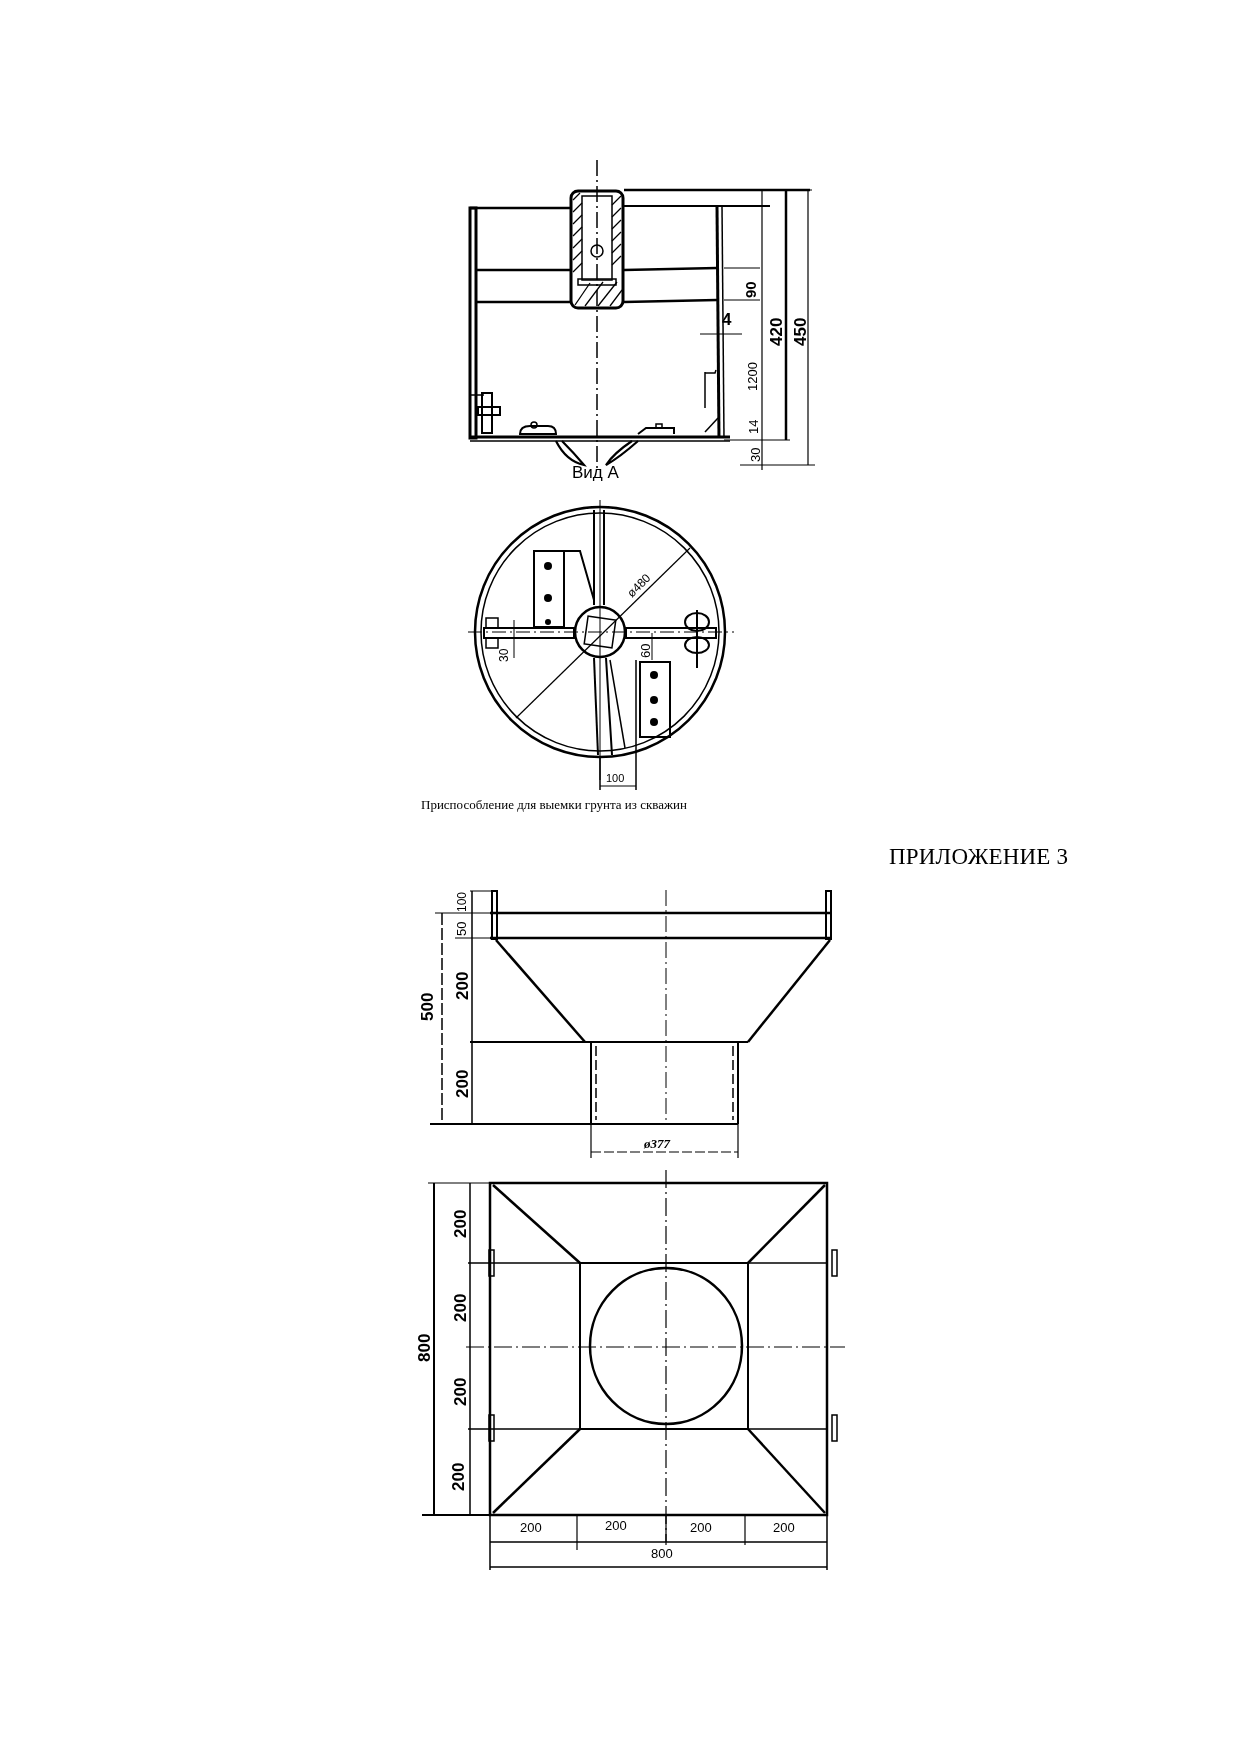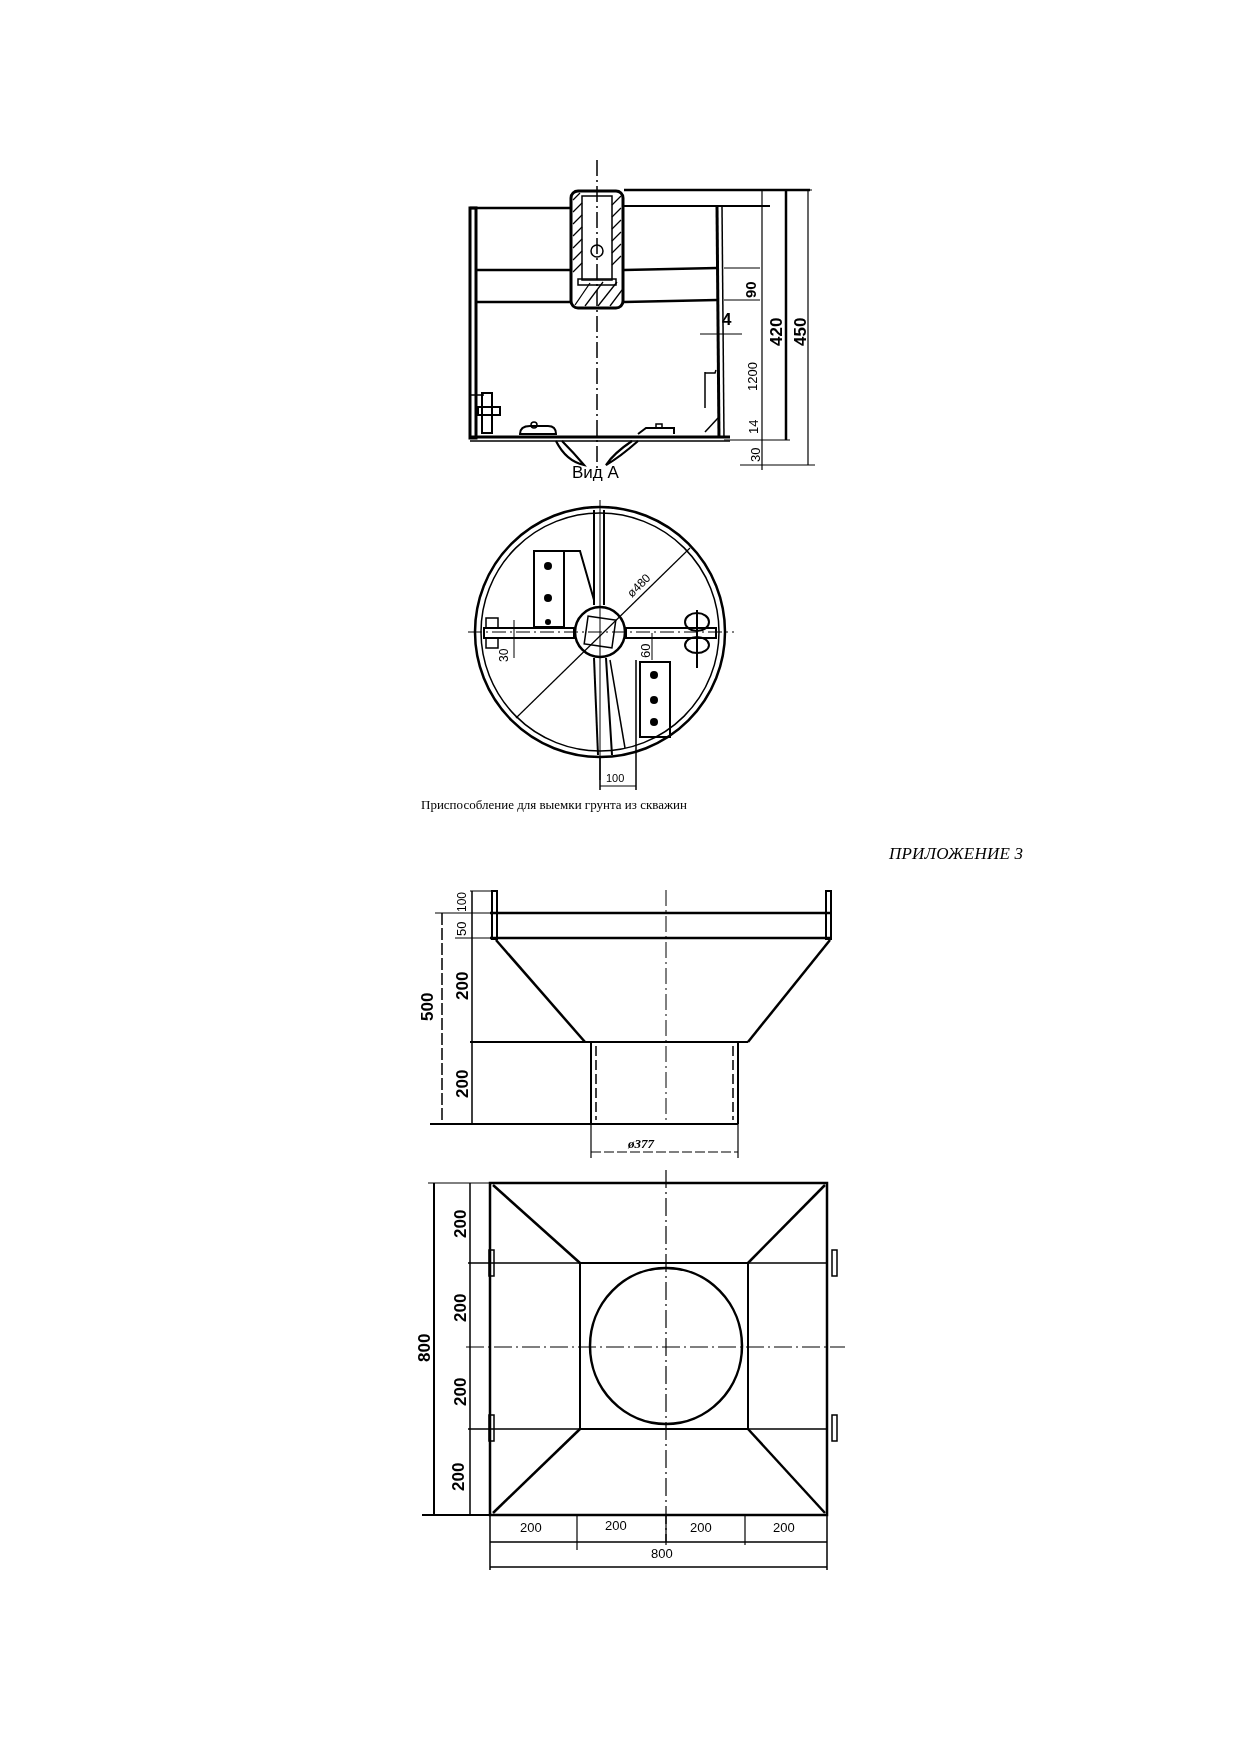--- a/index.html
+++ b/index.html
@@ -1,20 +1,20 @@
 <!DOCTYPE html>
 <html><head>
 <meta charset="utf-8">
 <style>
   html, body { margin:0; padding:0; background:#ffffff; }
   body { width:1240px; height:1755px; position:relative; overflow:hidden; font-family:"Liberation Serif", serif; color:#000; }
   .abs { position:absolute; }
   svg { position:absolute; left:0; top:0; }
   .caption { font-size:13px; white-space:nowrap; }
-  .appendix { font-size:17px; white-space:nowrap; letter-spacing:0.2px;font-style:italic; }
+  .appendix { font-size:23px; white-space:nowrap; letter-spacing:0.2px; }
   .dim { font-family:"Liberation Sans", sans-serif; font-weight:bold; fill:#000; }
   .dimn { font-family:"Liberation Sans", sans-serif; fill:#000; }
   .sv { fill:none; stroke:#000; }
 </style>
 </head>
 <body>
 
 <div>
 <svg width="1240" height="1755" viewBox="0 0 1240 1755">
 
@@ -243,21 +243,21 @@
 <div class="abs" style="left:450px;top:1062px;width:22px;height:40px;">
   <svg width="22" height="40">
       <text class="dim" font-size="17" transform="translate(18,36) rotate(-90)">200</text>
     </svg>
 </div>
 <div class="abs" style="left:414px;top:985px;width:24px;height:40px;">
   <svg width="24" height="40">
       <text class="dim" font-size="17" transform="translate(19,36) rotate(-90)">500</text>
     </svg>
 </div>
-<div class="abs" style="left:628px;top:1136px;font-family:'Liberation Serif',serif;font-weight:bold;font-style:italic;font-size:13px;text-align:center;">ø377</div>
+<div class="abs" style="left:644px;top:1136px;font-family:'Liberation Serif',serif;font-weight:bold;font-style:italic;font-size:13px;text-align:center;">ø377</div>
 
 <div>
 <svg width="1240" height="1755" viewBox="0 0 1240 1755">
 
   <rect class="sv" stroke-width="2.5" x="490" y="1183" width="337" height="332"></rect>
 
   <rect class="sv" stroke-width="2" x="580" y="1263" width="168" height="166"></rect>
 
   <line class="sv" stroke-width="2.5" x1="493" y1="1185" x2="580" y2="1263"></line>
   <line class="sv" stroke-width="2.5" x1="825" y1="1185" x2="748" y2="1263"></line>

